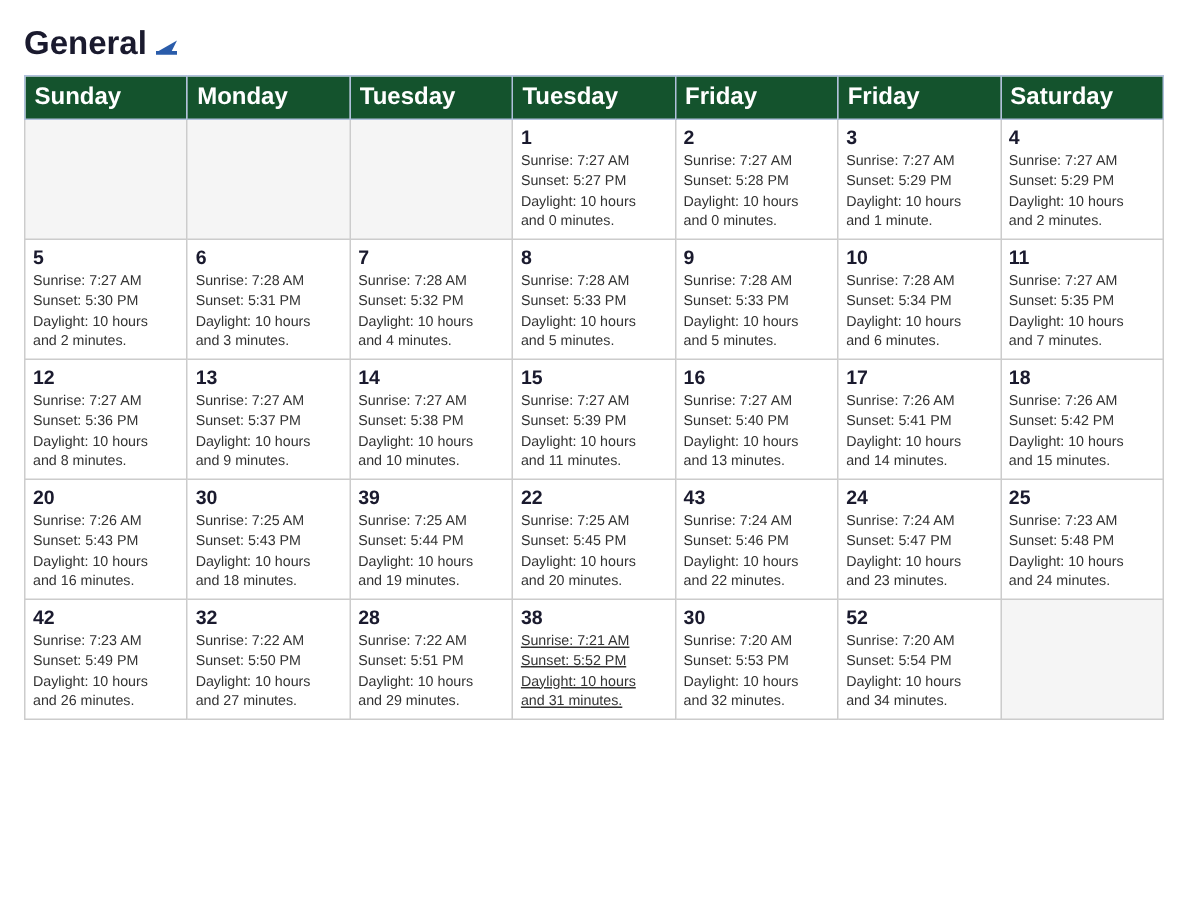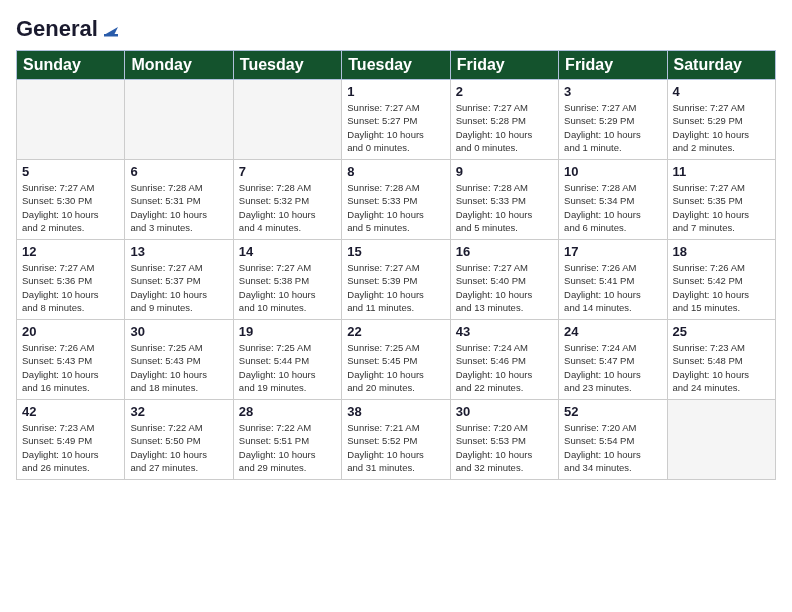--- a/index.html
+++ b/index.html
@@ -250,21 +250,21 @@
 and 16 minutes.</div>
         </td>
         <td>
           <span class="day-number">30</span>
           <div class="cell-info" style="white-space: pre-line;">Sunrise: 7:25 AM
 Sunset: 5:43 PM
 Daylight: 10 hours
 and 18 minutes.</div>
         </td>
         <td>
-          <span class="day-number">19</span>
+          <span class="day-number">39</span>
           <div class="cell-info" style="white-space: pre-line;">Sunrise: 7:25 AM
 Sunset: 5:44 PM
 Daylight: 10 hours
 and 19 minutes.</div>
         </td>
         <td>
           <span class="day-number">22</span>
           <div class="cell-info" style="white-space: pre-line;">Sunrise: 7:25 AM
 Sunset: 5:45 PM
 Daylight: 10 hours
@@ -309,21 +309,21 @@
         </td>
         <td>
           <span class="day-number">28</span>
           <div class="cell-info" style="white-space: pre-line;">Sunrise: 7:22 AM
 Sunset: 5:51 PM
 Daylight: 10 hours
 and 29 minutes.</div>
         </td>
         <td>
           <span class="day-number">38</span>
-          <div class="cell-info" style="white-space: pre-line;">Sunrise: 7:21 AM
+          <div class="cell-info" style="white-space: pre-line; text-decoration: underline;">Sunrise: 7:21 AM
 Sunset: 5:52 PM
 Daylight: 10 hours
 and 31 minutes.</div>
         </td>
         <td>
           <span class="day-number">30</span>
           <div class="cell-info" style="white-space: pre-line;">Sunrise: 7:20 AM
 Sunset: 5:53 PM
 Daylight: 10 hours
 and 32 minutes.</div>

